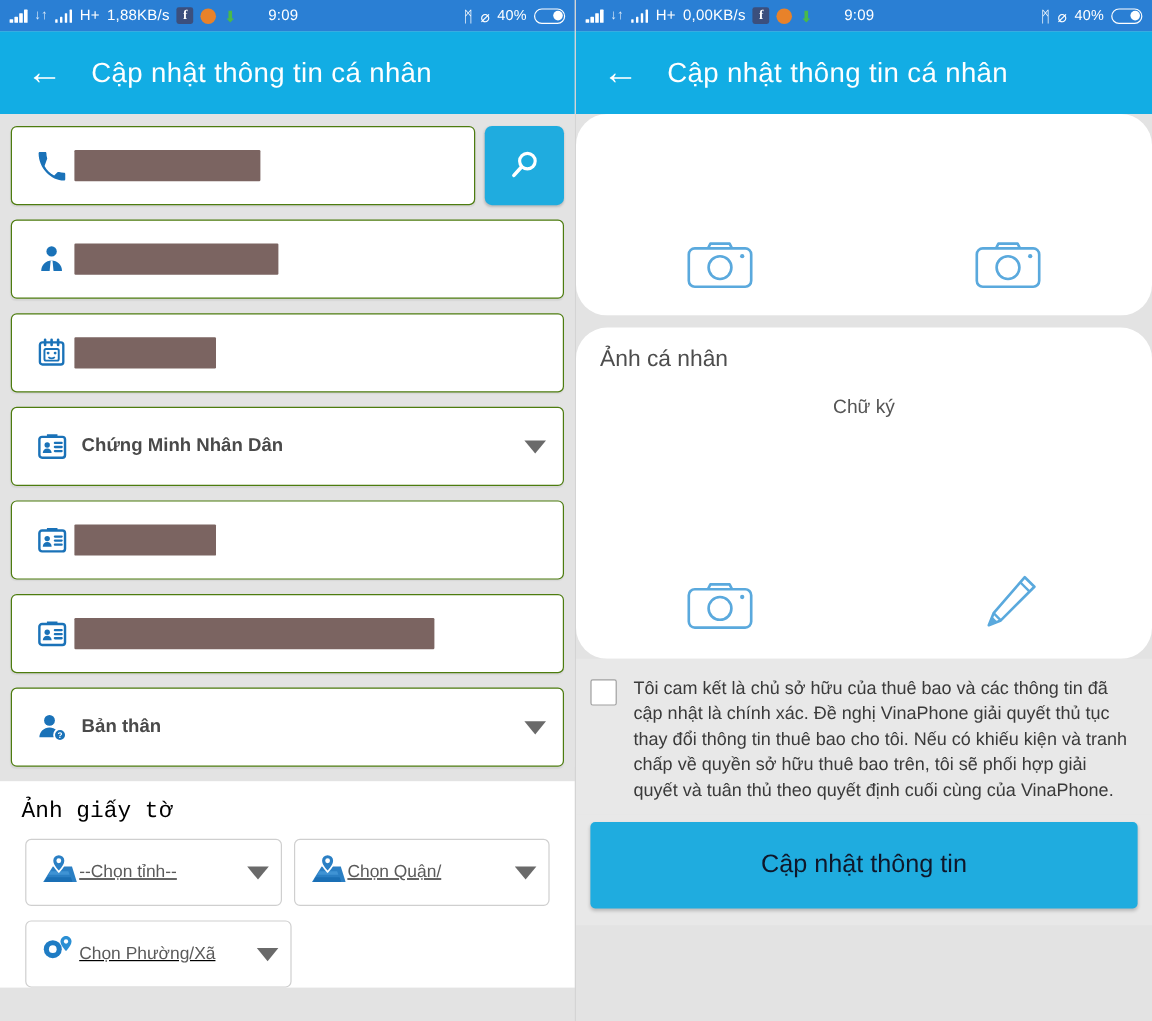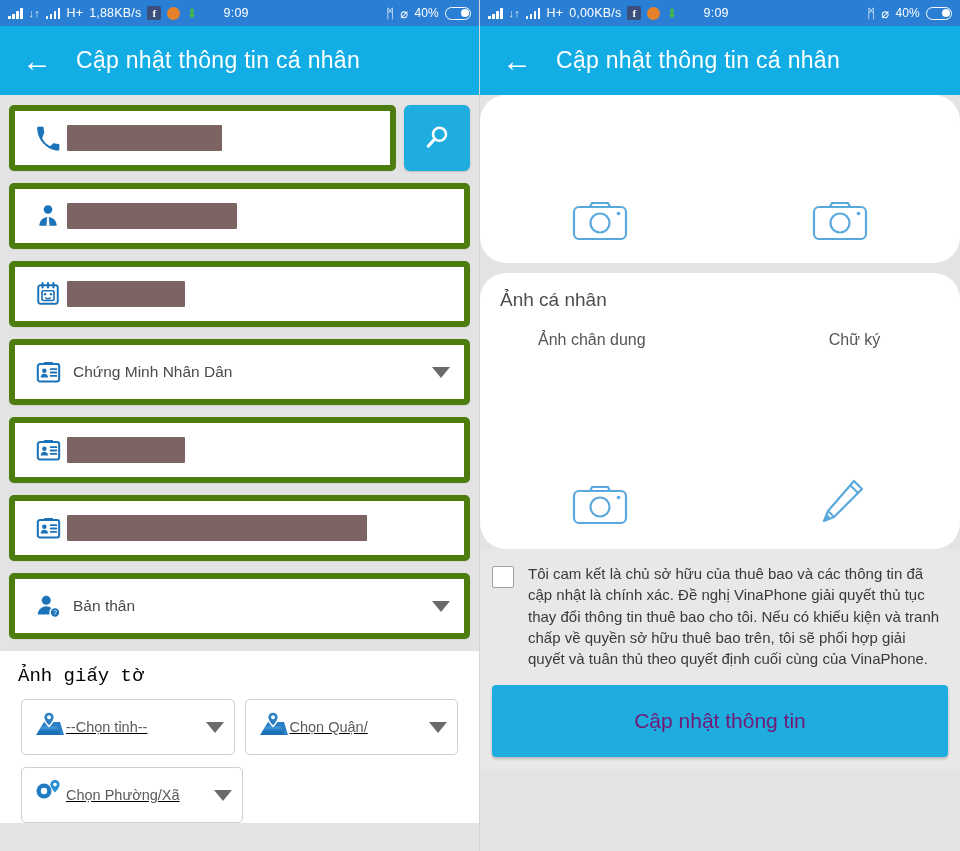--- a/index.html
+++ b/index.html
@@ -54,23 +54,24 @@
     font-size:30px;line-height:1;width:40px;color:#fff;cursor:pointer;font-weight:300;
   }
   .appbar-title{
     font-size:23px;font-weight:400;letter-spacing:.3px;margin-left:14px;text-align:center;
   }
 
   
   .form-area{ background:#e3e3e3; padding:10px 9px 0 9px; }
   .row{ display:flex; align-items:center; gap:8px; margin-bottom:12px; }
   .field{
-    background:#fff;border:6px solid #4d7c0f;border-radius:5px;
+    background:#fff;border:1px solid #4d7c0f;border-radius:5px;
     height:66px;display:flex;align-items:center;padding:0 14px;flex:1;
     box-shadow:0 1px 1px rgba(0,0,0,.06);
+    font-weight:bold;
   }
   .field .ic{ width:38px;display:flex;align-items:center;justify-content:center;flex:0 0 38px;}
   .redacted{ background:#7b6461; height:26px; border-radius:1px; }
   .field-text{ font-size:15.5px; color:#4a4a4a; margin-left:6px; }
   .caret{
     margin-left:auto;width:0;height:0;border-left:9px solid transparent;
     border-right:9px solid transparent;border-top:11px solid #6a6a6a;
   }
   .search-btn{
     width:66px;height:66px;background:#1facdf;border-radius:6px;
@@ -101,21 +102,21 @@
   .consent{
     background:#e8e8e8; display:flex; gap:14px; padding:14px 14px 10px 12px;
   }
   .cbox{
     width:22px;height:22px;border:1.5px solid #a0a0a0;background:#fff;border-radius:2px;
     flex:0 0 22px;margin-top:3px;cursor:pointer;
   }
   .consent-text{ font-size:15px;line-height:1.42;color:#3a3a3a; }
   .submit-wrap{ background:#e8e8e8; padding:6px 12px 14px 12px; }
   .submit-btn{
-    background:#1facdf;color:#701a75;border:none;border-radius:4px;width:100%;height:72px;
+    background:#1facdf;color:#0f172a;border:none;border-radius:4px;width:100%;height:72px;
     font-size:21px;font-family:"Liberation Sans",sans-serif;cursor:pointer;
     box-shadow:0 2px 3px rgba(0,0,0,.2);
   }
 </style>
 </head>
 <body>
 
 <div class="screen">
 
   <div class="pane left">
@@ -366,21 +367,20 @@
           <circle cx="46.5" cy="14.5" r="1.8" fill="#5aa9dd"></circle>
         </svg>
       </div>
     </div>
 
     <div class="gap"></div>
 
     <div class="r-card mid">
       <div class="sec-title">Ảnh cá nhân</div>
       <div class="labels-row">
-        <div class="lbl-cell first">Ảnh chân dung</div>
         <div class="lbl-cell">Chữ ký</div>
       </div>
       <div class="photo-slots">
         <div class="slot">
           <svg width="56" height="44" viewBox="0 0 56 44">
             <rect x="2" y="8" width="52" height="32" rx="5" fill="none" stroke="#5aa9dd" stroke-width="2.2"></rect>
             <path d="M18 8 L20 4 H36 L38 8" fill="none" stroke="#5aa9dd" stroke-width="2.2" stroke-linejoin="round"></path>
             <circle cx="28" cy="24" r="9.5" fill="none" stroke="#5aa9dd" stroke-width="2.2"></circle>
             <circle cx="46.5" cy="14.5" r="1.8" fill="#5aa9dd"></circle>
           </svg>

